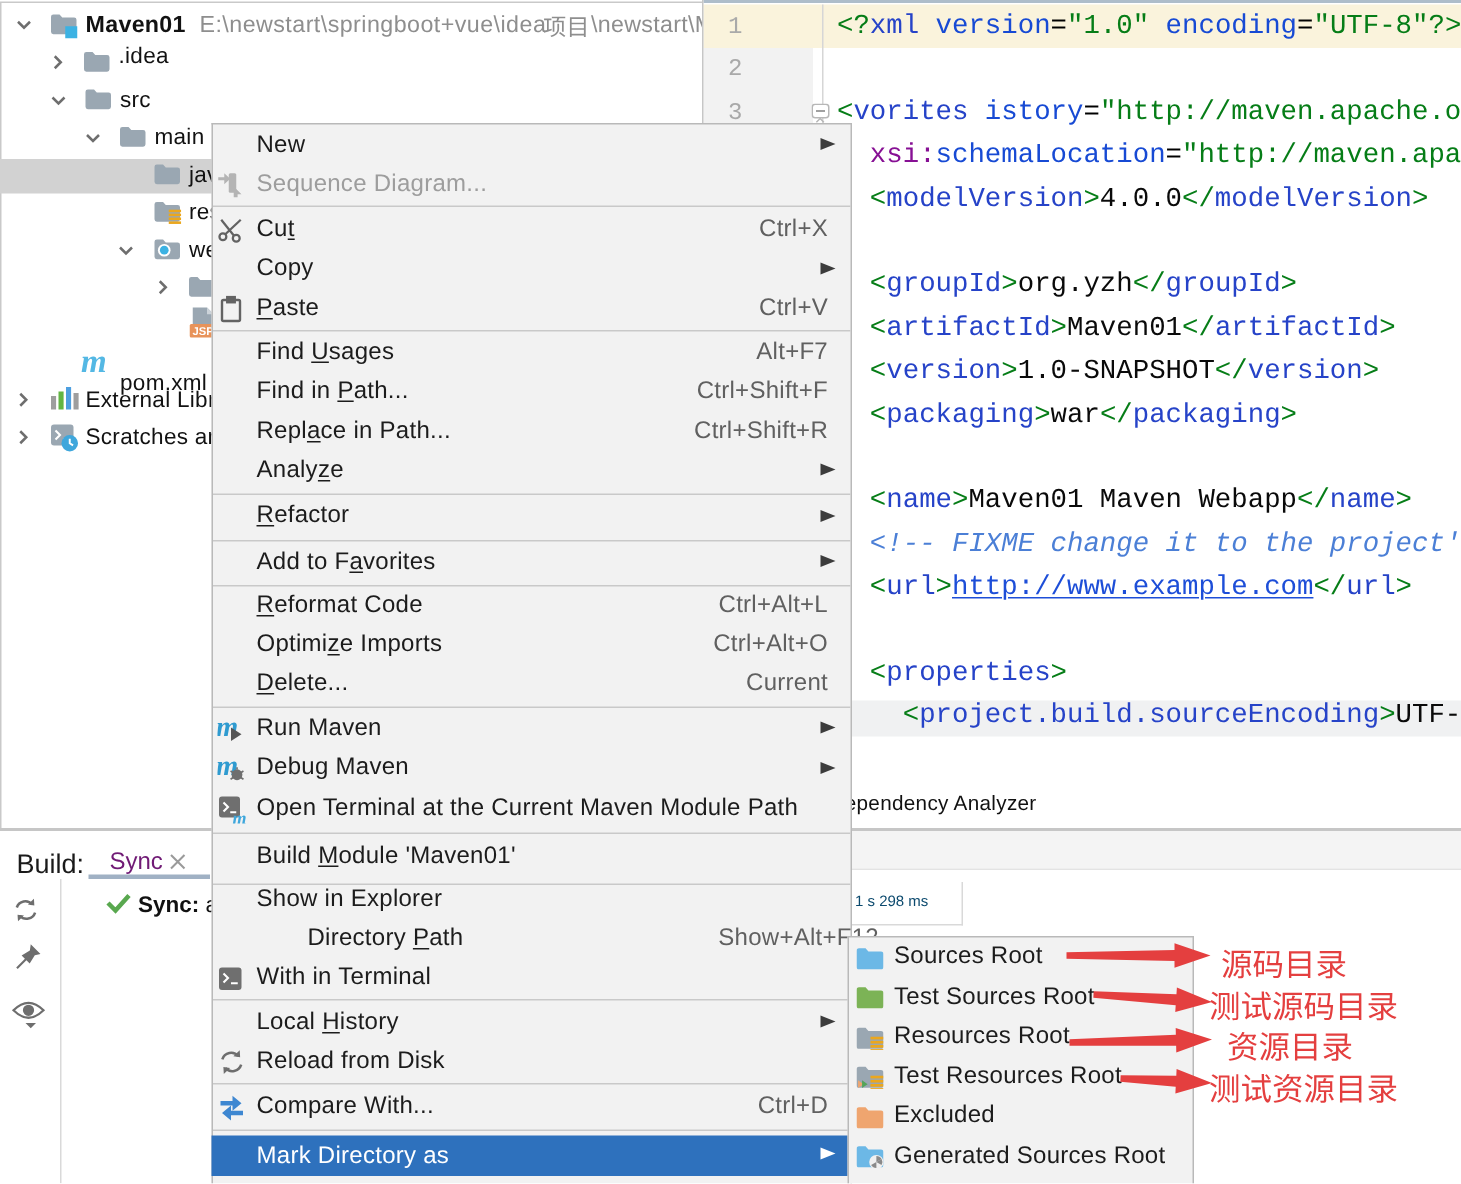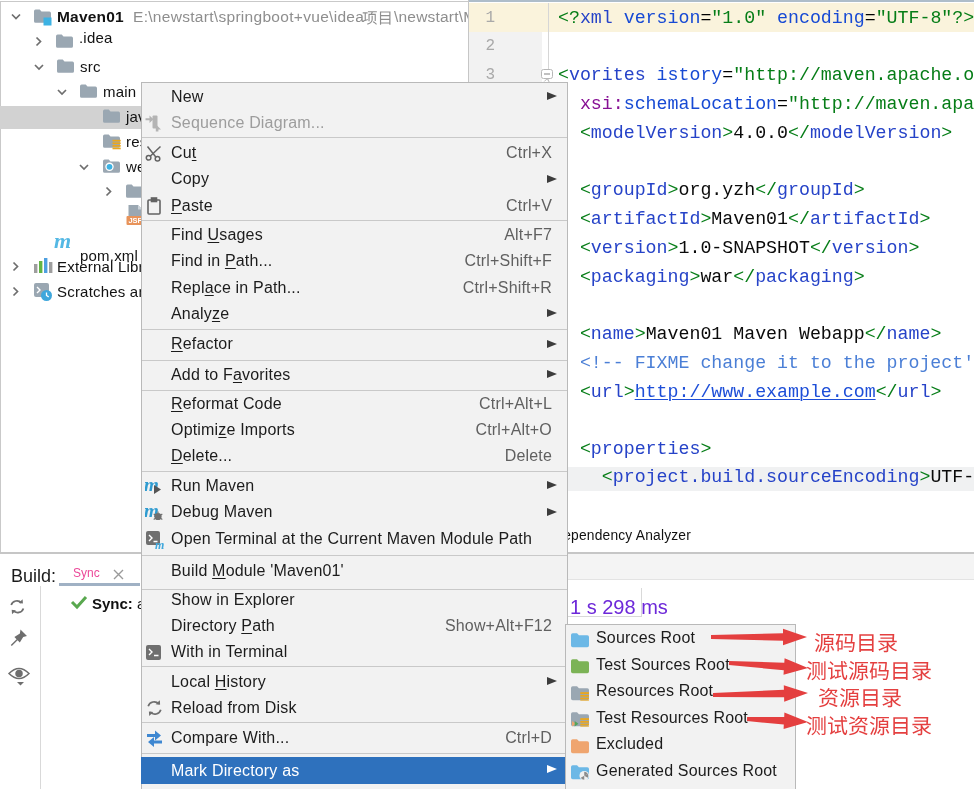--- a/index.html
+++ b/index.html
@@ -43,21 +43,21 @@
     </svg>
     <div class="cl mono" style="top:3.5px;left:558px"><span style="color:#067d17">&lt;?</span><span style="color:#2643c8">xml</span> <span style="color:#174ad4">version</span>=<span style="color:#067d17">"1.0"</span> <span style="color:#174ad4">encoding</span>=<span style="color:#067d17">"UTF-8"?&gt;</span></div>
     <div class="cl mono" style="top:61.099999999999994px;left:558px"><span style="color:#067d17">&lt;</span><span style="color:#2643c8">vorites</span> <span style="color:#174ad4">istory</span>=<span style="color:#067d17">"http://maven.apache.org</span></div>
     <div class="cl mono" style="top:89.9px;left:558px">  <span style="color:#871094">xsi:</span><span style="color:#174ad4">schemaLocation</span>=<span style="color:#067d17">"http://maven.apach</span></div>
     <div class="cl mono" style="top:118.69999999999999px;left:558px">  <span style="color:#067d17">&lt;</span><span style="color:#2643c8">modelVersion</span><span style="color:#067d17">&gt;</span><span style="color:#0a0a0a">4.0.0</span><span style="color:#067d17">&lt;/</span><span style="color:#2643c8">modelVersion</span><span style="color:#067d17">&gt;</span></div>
     <div class="cl mono" style="top:176.3px;left:558px">  <span style="color:#067d17">&lt;</span><span style="color:#2643c8">groupId</span><span style="color:#067d17">&gt;</span><span style="color:#0a0a0a">org.yzh</span><span style="color:#067d17">&lt;/</span><span style="color:#2643c8">groupId</span><span style="color:#067d17">&gt;</span></div>
     <div class="cl mono" style="top:205.1px;left:558px">  <span style="color:#067d17">&lt;</span><span style="color:#2643c8">artifactId</span><span style="color:#067d17">&gt;</span><span style="color:#0a0a0a">Maven01</span><span style="color:#067d17">&lt;/</span><span style="color:#2643c8">artifactId</span><span style="color:#067d17">&gt;</span></div>
     <div class="cl mono" style="top:233.9px;left:558px">  <span style="color:#067d17">&lt;</span><span style="color:#2643c8">version</span><span style="color:#067d17">&gt;</span><span style="color:#0a0a0a">1.0-SNAPSHOT</span><span style="color:#067d17">&lt;/</span><span style="color:#2643c8">version</span><span style="color:#067d17">&gt;</span></div>
     <div class="cl mono" style="top:262.7px;left:558px">  <span style="color:#067d17">&lt;</span><span style="color:#2643c8">packaging</span><span style="color:#067d17">&gt;</span><span style="color:#0a0a0a">war</span><span style="color:#067d17">&lt;/</span><span style="color:#2643c8">packaging</span><span style="color:#067d17">&gt;</span></div>
     <div class="cl mono" style="top:320.3px;left:558px">  <span style="color:#067d17">&lt;</span><span style="color:#2643c8">name</span><span style="color:#067d17">&gt;</span><span style="color:#0a0a0a">Maven01 Maven Webapp</span><span style="color:#067d17">&lt;/</span><span style="color:#2643c8">name</span><span style="color:#067d17">&gt;</span></div>
-    <div class="cl mono" style="top:349.1px;left:558px">  <span style="color:#4b7fd6;">&lt;!-- FIXME change it to the project'</span></div>
+    <div class="cl mono" style="top:349.1px;left:558px">  <span style="color:#4b7fd6;font-style:italic">&lt;!-- FIXME change it to the project'</span></div>
     <div class="cl mono" style="top:377.9px;left:558px">  <span style="color:#067d17">&lt;</span><span style="color:#2643c8">url</span><span style="color:#067d17">&gt;</span><span style="color:#1d4ed8"><u>http://www.example.com</u></span><span style="color:#067d17">&lt;/</span><span style="color:#2643c8">url</span><span style="color:#067d17">&gt;</span></div>
     <div class="cl mono" style="top:434.5px;left:558px">  <span style="color:#067d17">&lt;</span><span style="color:#2643c8">properties</span><span style="color:#067d17">&gt;</span></div>
     <div class="cl mono" style="top:463.3px;left:558px">    <span style="color:#067d17">&lt;</span><span style="color:#2643c8">project.build.sourceEncoding</span><span style="color:#067d17">&gt;</span><span style="color:#0a0a0a">UTF-</span></div>
     <div class="abs" style="left:553px;top:528px;font-size:13.8px;letter-spacing:0.2px;color:#111">Dependency Analyzer</div>
     <div class="abs" style="left:0;top:1px;width:468px;height:1px;background:#c9c9c9"></div>
     <div class="abs" style="left:0;top:2px;width:1px;height:550px;background:#c9c9c9"></div>
     <div class="abs" style="left:468px;top:0;width:1px;height:553px;background:#c6c6c6"></div>
     <div class="abs" style="left:0;top:106px;width:468px;height:23px;background:#d2d2d2"></div>
     <svg class="abs" style="left:0;top:0" width="468" height="552">
       <path d="M12,14.5 L16,18.5 L20,14.5" fill="none" stroke="#6e6e6e" stroke-width="1.7"></path>
@@ -135,21 +135,21 @@
     <div class="trow" style="left:126px;top:129.0px;">resources</div>
     <div class="trow" style="left:126px;top:154.0px;">webapp</div>
     <div class="trow" style="left:149px;top:179.0px;">WEB-INF</div>
     <div class="trow" style="left:80px;top:243px;">pom.xml</div>
     <div class="trow" style="left:57px;top:254.0px;">External Libraries</div>
     <div class="trow" style="left:57px;top:279.0px;">Scratches and Consoles</div>
     <div class="abs" style="left:0;top:552px;width:974px;height:2px;background:#c6c6c6"></div>
     <div class="abs" style="left:555px;top:554px;width:419px;height:25px;background:#f4f4f4"></div>
     <div class="abs" style="left:555px;top:579px;width:419px;height:1px;background:#e3e3e3"></div>
     <div class="abs" style="left:11px;top:566px;font-size:18px;color:#1a1a1a">Build:</div>
-    <div class="abs" style="left:73px;top:566px;font-size:12px;color:#ec4899">Sync</div>
+    <div class="abs" style="left:73px;top:566px;font-size:16px;color:#701a75">Sync</div>
     <svg class="abs" style="left:113px;top:569px" width="12" height="12">
       <path d="M1,1 l9,9 M10,1 l-9,9" stroke="#9a9a9a" stroke-width="1.4"></path>
     </svg>
     <div class="abs" style="left:59px;top:583px;width:81px;height:3px;background:#a0b1c4"></div>
     <svg class="abs" style="left:0;top:586px" width="60" height="203">
 <line x1="40.5" y1="0" x2="40.5" y2="203" stroke="#d9d9d9"></line>
 <g stroke="#6e6e6e" stroke-width="1.7" fill="none" transform="translate(10,13)">
         <path d="M1.2,6 a6,6 0 0 1 10.2,-2.1"></path>
         <path d="M13.4,9.4 a6,6 0 0 1 -10.2,2.1"></path>
       </g>
@@ -163,21 +163,21 @@
 <g transform="translate(9,81)" stroke="#6e6e6e" fill="none" stroke-width="1.5">
         <path d="M0,6.5 q10,-10 20,0 q-10,10 -20,0 z"></path>
         <circle cx="10" cy="6.5" r="3" fill="#6e6e6e"></circle>
       </g>
 <path d="M17,96 l3.5,3.5 3.5,-3.5 z" fill="#6e6e6e"></path>
 </svg>
     <svg class="abs" style="left:70px;top:594px" width="20" height="18">
       <path d="M2,8 l5,5 9,-10" stroke="#59a84f" stroke-width="3" fill="none"></path>
     </svg>
     <div class="abs" style="left:92px;top:595px;font-size:15px;font-weight:bold;color:#111">Sync: <span style="font-weight:normal">al</span></div>
-    <div class="abs" style="left:570px;top:596px;font-size:20px;color:#6d28d9">1 s 298 ms</div>
+    <div class="abs" style="left:570px;top:596px;font-size:10px;color:#0c4a6e">1 s 298 ms</div>
     <div class="abs" style="left:641px;top:588px;width:1px;height:29px;background:#d9d9d9"></div>
     <div class="abs" style="left:555px;top:616px;width:87px;height:1px;background:#d9d9d9"></div>
     <div class="abs" style="left:141px;top:82px;width:427px;height:707px;background:#f2f2f2;border:1px solid #b9b9b9;border-bottom:none"></div>
     <div class="abs" style="left:141px;top:82px;width:427px;height:707px">
       <div class="mi" style="top:1.5px;">
         <span class="lb">New</span>
         <span class="ar" style="border-left-color:#3c3c3c"></span>
       </div>
       <div class="mi" style="top:27.5px;color:#9d9d9d;">
         <span class="lb">Sequence Diagram...</span>
@@ -246,21 +246,21 @@
       <div class="mi" style="top:309px;">
         <span class="lb"><u>R</u>eformat Code</span>
         <span class="sc">Ctrl+Alt+L</span>
       </div>
       <div class="mi" style="top:335px;">
         <span class="lb">Optimi<u>z</u>e Imports</span>
         <span class="sc">Ctrl+Alt+O</span>
       </div>
       <div class="mi" style="top:361px;">
         <span class="lb"><u>D</u>elete...</span>
-        <span class="sc">Delete</span>
+        <span class="sc">Current</span>
       </div>
       <div class="sep" style="top:389px"></div>
       <div class="mi" style="top:390.5px;">
         <span class="lb">Run Maven</span>
         <span class="ar" style="border-left-color:#3c3c3c"></span>
         <svg class="ic" viewBox="0 0 19 19">
           <text x="-1" y="13.5" font-size="19" font-weight="bold" font-style="italic" fill="#2f9bd0" font-family="Liberation Serif">m</text>
           <path d="M9,8 l7,4.5 -7,4.5 z" fill="#555"></path>
         </svg>
       </div>
@@ -288,21 +288,21 @@
         </svg>
       </div>
       <div class="sep" style="top:473px"></div>
       <div class="mi" style="top:475.5px;">
         <span class="lb">Build <u>M</u>odule 'Maven01'</span>
       </div>
       <div class="sep" style="top:506.5px"></div>
       <div class="mi" style="top:504.5px;">
         <span class="lb">Show in Explorer</span>
       </div>
-      <div class="mi" style="top:530.5px;">
+      <div class="mi" style="top:530.5px;margin-left:34px;">
         <span class="lb">Directory <u>P</u>ath</span>
         <span class="sc">Show+Alt+F12</span>
       </div>
       <div class="mi" style="top:556.5px;">
         <span class="lb">With in Terminal</span>
         <svg class="ic" viewBox="0 0 19 19">
           <rect x="1" y="2" width="15" height="15" rx="2" fill="#6f6f6f"></rect>
           <path d="M4,6 l3,3 -3,3 M9,12.5 h4.5" stroke="#fff" stroke-width="1.4" fill="none"></path>
         </svg>
       </div>

